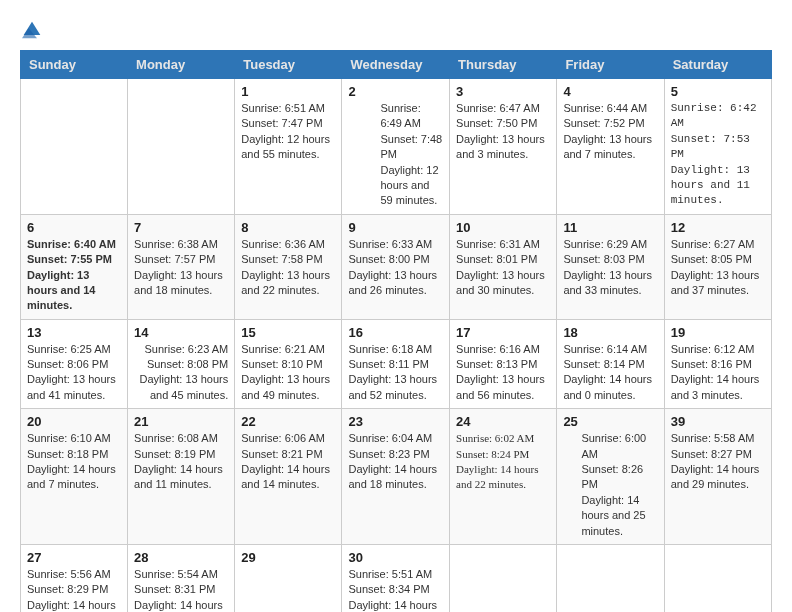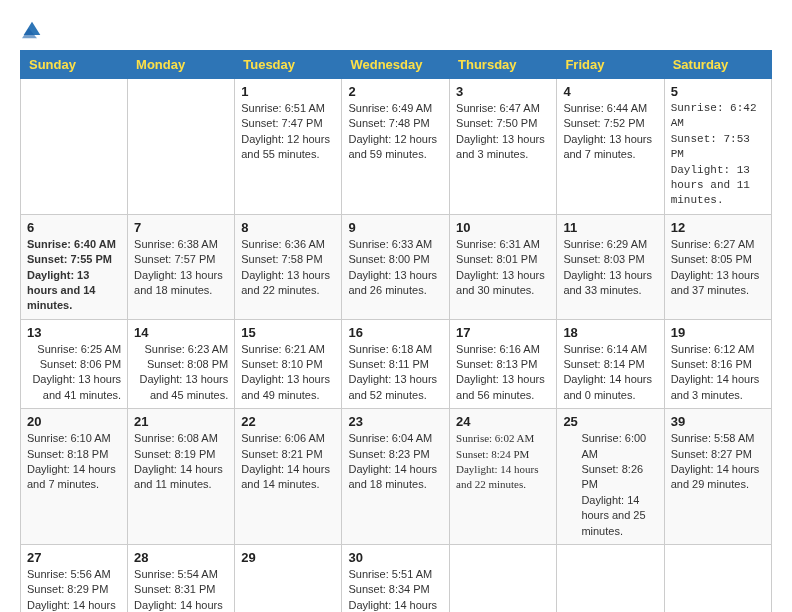--- a/index.html
+++ b/index.html
@@ -53,21 +53,21 @@
       font-size: 16px;
       color: #333;
     }
     .calendar {
       width: 100%;
       border-collapse: collapse;
       border: 1px solid #ccc;
     }
     .calendar thead th {
       background-color: #2e75b6;
-      color: #fde047;
+      color: #e5e5e5;
       text-align: left;
       padding: 6px 8px;
       font-size: 13px;
       font-weight: bold;
       border: 1px solid #2e75b6;
     }
     .calendar tbody td {
       vertical-align: top;
       padding: 5px 6px;
       border: 1px solid #ccc;
@@ -133,21 +133,21 @@
         <td class="empty-cell"></td>
         <td class="empty-cell"></td>
         <td>
           <span class="day-number">1</span>
           <div class="day-info" style="white-space: pre-line;">Sunrise: 6:51 AM
 Sunset: 7:47 PM
 Daylight: 12 hours and 55 minutes.</div>
         </td>
         <td>
           <span class="day-number">2</span>
-          <div class="day-info" style="white-space: pre-line;">Sunrise: 6:49 AM
+          <div class="day-info" style="white-space: pre-line; margin-left: 32px;">Sunrise: 6:49 AM
 Sunset: 7:48 PM
 Daylight: 12 hours and 59 minutes.</div>
         </td>
         <td>
           <span class="day-number">3</span>
           <div class="day-info" style="white-space: pre-line;">Sunrise: 6:47 AM
 Sunset: 7:50 PM
 Daylight: 13 hours and 3 minutes.</div>
         </td>
         <td>
@@ -203,21 +203,21 @@
         <td>
           <span class="day-number">12</span>
           <div class="day-info" style="white-space: pre-line;">Sunrise: 6:27 AM
 Sunset: 8:05 PM
 Daylight: 13 hours and 37 minutes.</div>
         </td>
       </tr>
       <tr>
         <td>
           <span class="day-number">13</span>
-          <div class="day-info" style="white-space: pre-line; text-align: right;">Sunrise: 6:25 AM
+          <div class="day-info" style="white-space: pre-line;">Sunrise: 6:25 AM
 Sunset: 8:06 PM
 Daylight: 13 hours and 41 minutes.</div>
         </td>
         <td>
           <span class="day-number">14</span>
           <div class="day-info" style="white-space: pre-line; text-align: right;">Sunrise: 6:23 AM
 Sunset: 8:08 PM
 Daylight: 13 hours and 45 minutes.</div>
         </td>
         <td>

